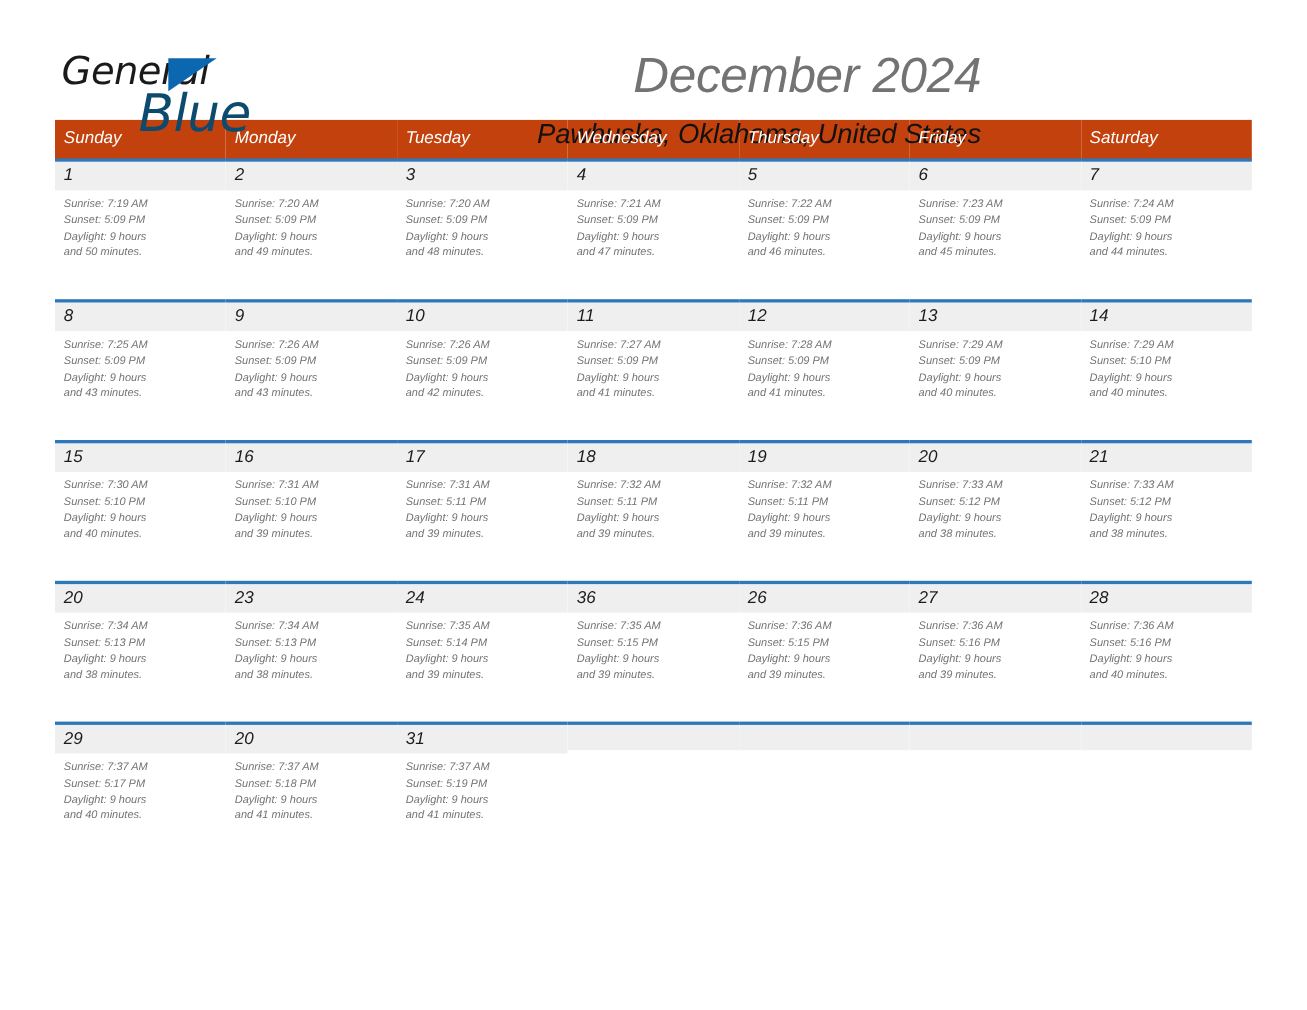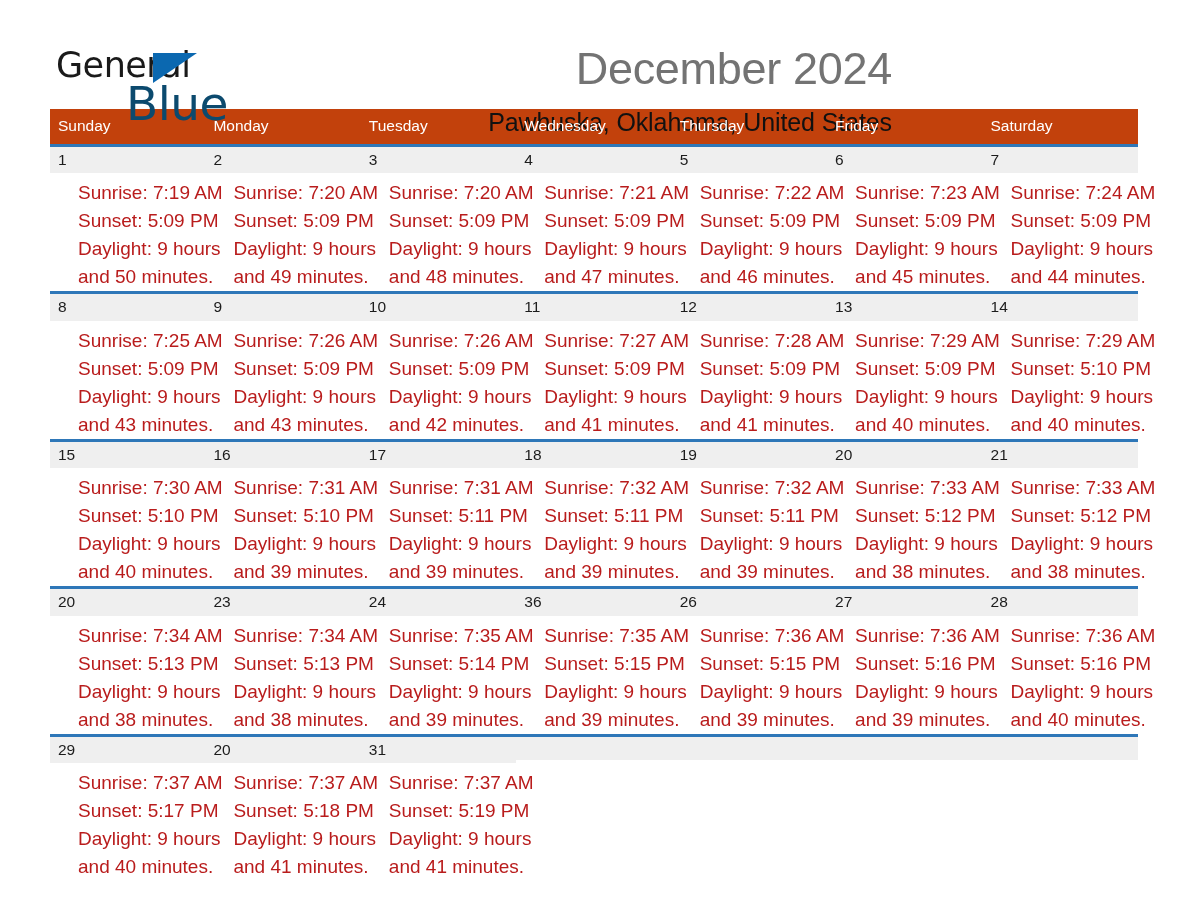--- a/index.html
+++ b/index.html
@@ -13,20 +13,21 @@
     font-family: "Liberation Sans", sans-serif;
     color: #000000;
     overflow: hidden;
   }
   .page {
     position: relative;
     width: 948px;
     height: 918px;
     box-sizing: border-box;
     padding: 0 50px;
+    font-style: italic;
   }
 
   
   .top {
     display: flex;
     align-items: flex-start;
     justify-content: space-between;
     padding-top: 46px;
     height: 86px;
     box-sizing: border-box;
@@ -115,24 +116,23 @@
     color: #1c1c1c;
     padding: 4px 0 5px 8px;
     line-height: 1.1;
     min-height: 14px;
   }
   .daynum.empty {
     color: transparent;
   }
   .details {
     padding: 6px 6px 0 8px;
-    font-size: 19px;
+    font-size: 10px;
     line-height: 1.48;
-    color: #b91c1c;
-    margin-left: 20px;
+    color: #737373;
   }
   .details div {
     white-space: nowrap;
   }
 </style>
 </head>
 <body>
 
 <div class="page">
 

